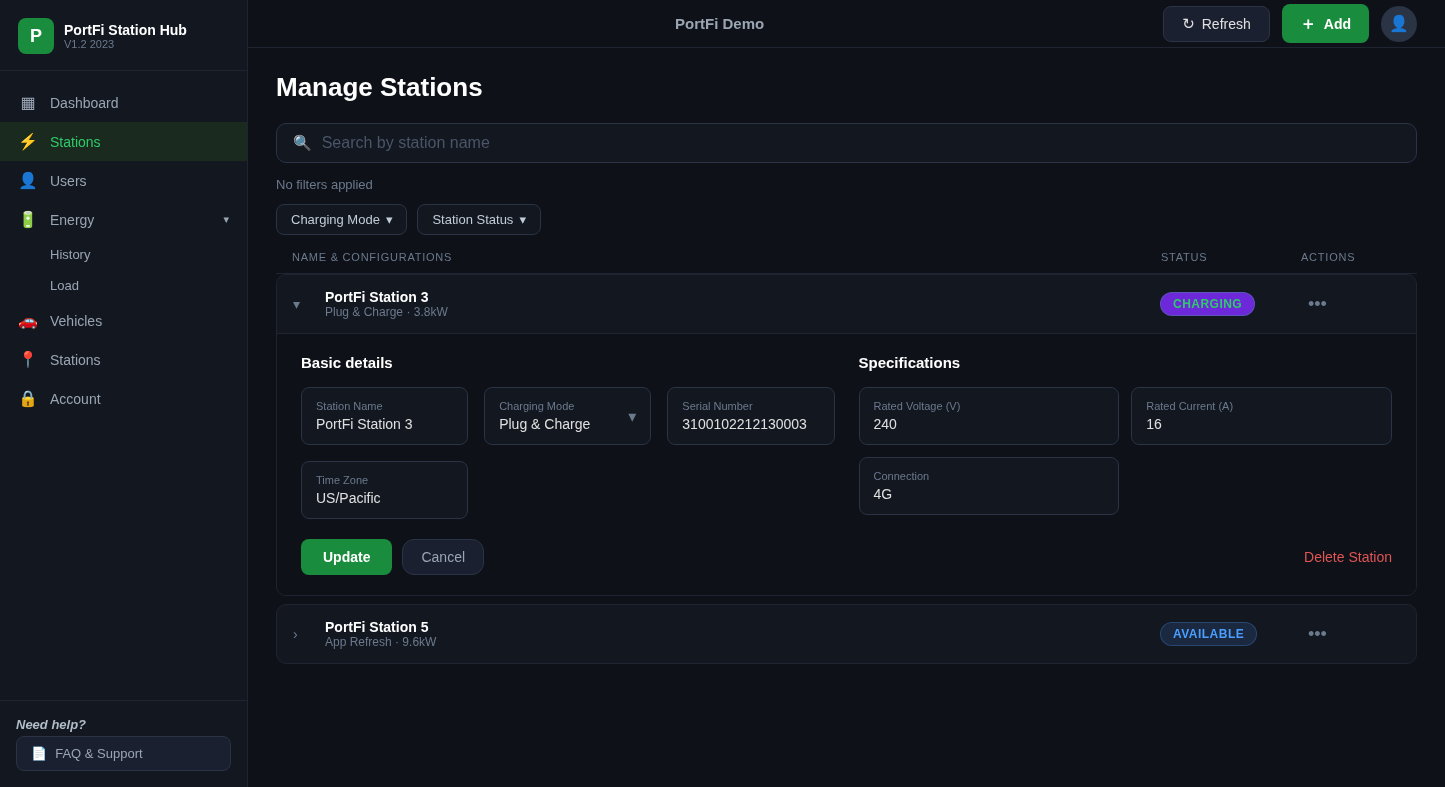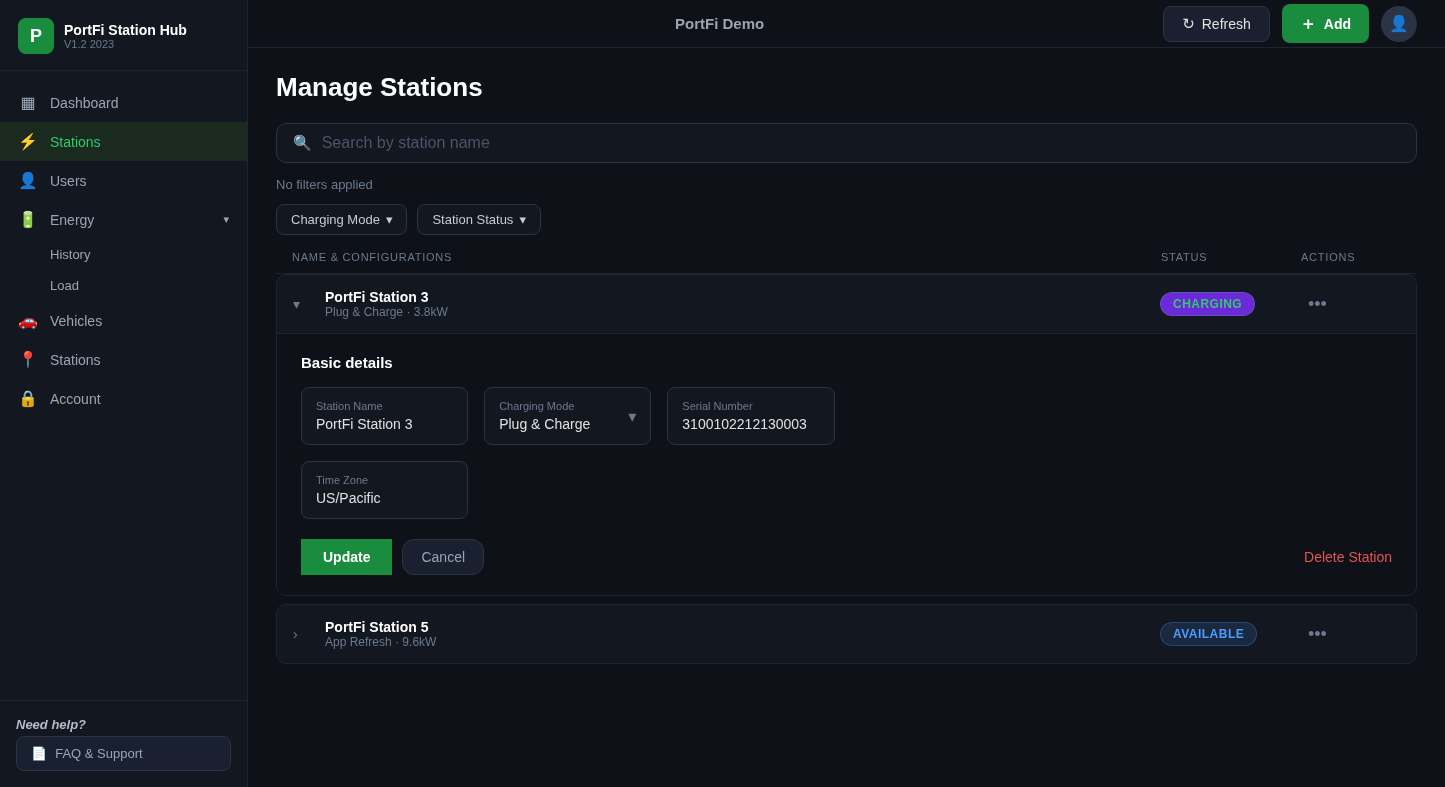--- a/index.html
+++ b/index.html
@@ -142,21 +142,21 @@
     .field-box-select {
       background: #131720; border: 1px solid #2a3445; border-radius: 8px; padding: 12px 14px;
       display: flex; align-items: center; justify-content: space-between; position: relative;
     }
 
     .specs-grid { display: grid; grid-template-columns: 1fr 1fr; gap: 12px; }
 
     .detail-footer { display: flex; align-items: center; justify-content: space-between; margin-top: 20px; }
     .footer-left { display: flex; gap: 10px; }
     .btn-update {
-      background: #1a8c3e; border: none; border-radius: 0;
+      background: #1a8c3e; border: none; border-radius: 8px;
       padding: 9px 22px; cursor: pointer; font-size: 14px; color: #fff; font-weight: 600;
     }
     .btn-cancel {
       background: #1a2030; border: 1px solid #2a3445; border-radius: 12px;
       padding: 9px 18px; cursor: pointer; font-size: 14px; color: #9aa5b4;
     }
     .btn-delete { background: none; border: none; cursor: pointer; font-size: 14px; color: #e05555; }
   </style>
 </head>
 <body>
@@ -299,20 +299,37 @@
                 <div class="field-label">Serial Number</div>
                 <div class="field-value">3100102212130003</div>
               </div>
               <div class="field-box">
                 <div class="field-label">Time Zone</div>
                 <div class="field-value">US/Pacific</div>
               </div>
             </div>
           </div>
 
+          <div>
+            <div class="detail-section-title">Specifications</div>
+            <div class="specs-grid">
+              <div class="field-box">
+                <div class="field-label">Rated Voltage (V)</div>
+                <div class="field-value">240</div>
+              </div>
+              <div class="field-box">
+                <div class="field-label">Rated Current (A)</div>
+                <div class="field-value">16</div>
+              </div>
+              <div class="field-box">
+                <div class="field-label">Connection</div>
+                <div class="field-value">4G</div>
+              </div>
+            </div>
+          </div>
         </div>
 
         <div class="detail-footer">
           <div class="footer-left">
             <button class="btn-update">Update</button>
             <button class="btn-cancel">Cancel</button>
           </div>
           <button class="btn-delete">Delete Station</button>
         </div>
       </div>

